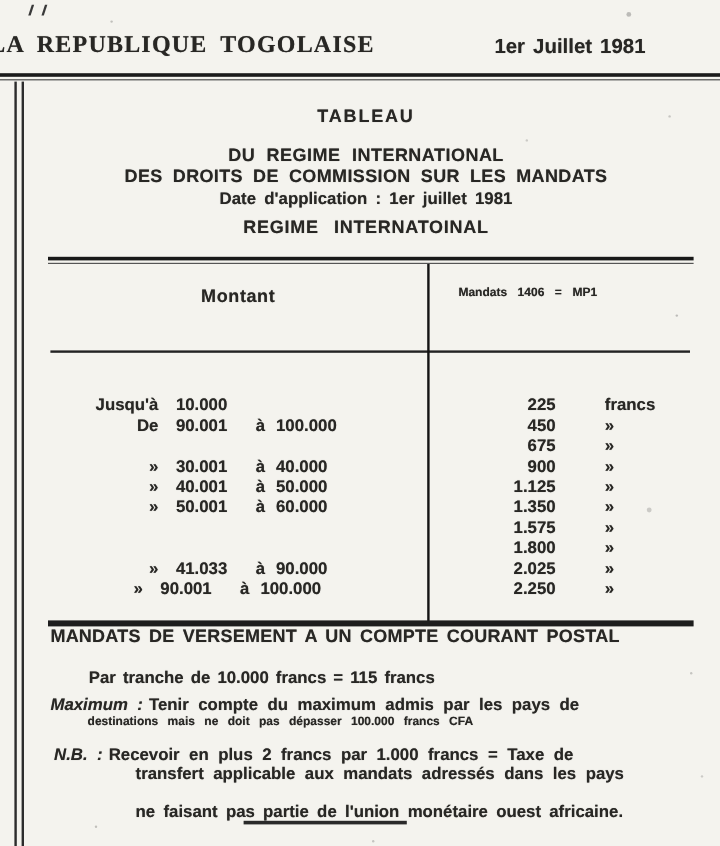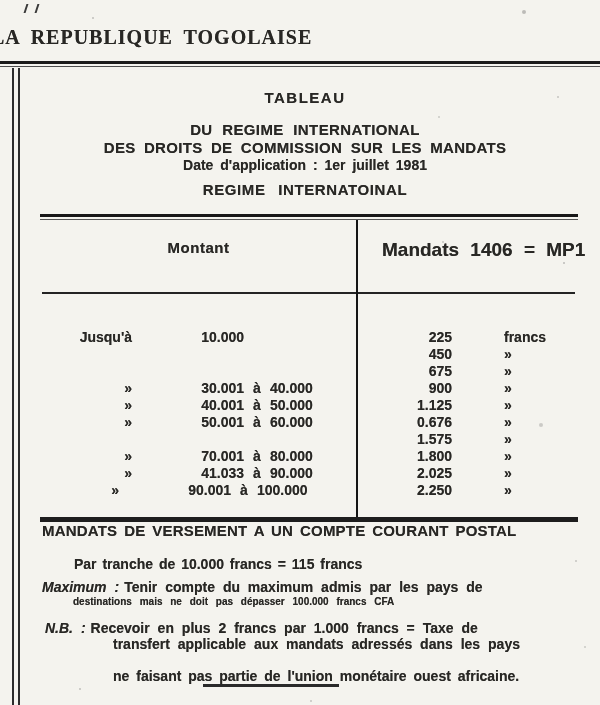--- a/index.html
+++ b/index.html
@@ -44,36 +44,36 @@
 
   
   .table-top-rule{ left:40px;top:214px;width:538px;height:2px;
     border-top:3px solid #181818;border-bottom:1px solid #555;}
   .table-header-rule{ left:42px;top:292px;width:533px;height:2px;background:#232323;}
   .table-bottom-rule{ left:40px;top:517px;width:538px;height:5px;background:#1d1d1d;}
   .column-divider{ left:356px;top:220px;width:2px;height:300px;background:#141414;}
 
   .montant-header{ left:40px;top:239px;width:317px;text-align:center;
     font-size:15px;font-weight:bold;letter-spacing:.5px;}
-  .tarif-header{ left:382px;top:239px;font-size:19px;font-weight:bold;
+  .tarif-header{ left:382px;top:239px;font-size:10px;font-weight:bold;
     word-spacing:6px;white-space:nowrap;}
 
   
   .rows{ left:40px;top:329px;width:538px;height:173px;}
   .trow{ position:relative;display:block;height:17px;line-height:17px;
     font-size:14px;font-weight:bold;white-space:nowrap;
     text-shadow:0 0 .6px rgba(20,20,20,.55);}
   .trow span{ position:static;}
   .montant{ display:inline-block;}
   .trow:last-child .montant{ margin-left:-13px;}
   .cp{ display:inline-block;width:92px;text-align:right;}
-  .cf{ display:inline-block;width:72px;text-align:right;padding-left:40px;}
+  .cf{ display:inline-block;width:72px;text-align:center;}
   .cm{ display:inline-block;width:26px;text-align:center;}
   .ct{ display:inline-block;text-align:left;}
-  .cv{ position:absolute !important;left:318px;top:0;width:94px;text-align:right;}
+  .cv{ position:absolute !important;left:318px;top:0;width:94px;text-align:right;padding-left:11px;}
   .cu{ position:absolute !important;left:464px;top:0;}
 
   
   .note{ white-space:nowrap;font-weight:bold;}
   .ccp-title{ left:42px;top:522px;font-size:15px;letter-spacing:.2px;word-spacing:2.5px;}
   .ccp-line{ left:74px;top:556px;font-size:14px;word-spacing:2px;}
   .max-1{ left:42px;top:579px;font-size:14px;word-spacing:4px;}
   .max-2{ left:73px;top:596px;font-size:10px;word-spacing:5px;}
   .nb-1{ left:45px;top:620px;font-size:14px;word-spacing:4px;}
   .nb-2{ left:113px;top:636px;font-size:14px;word-spacing:4px;}
@@ -99,20 +99,21 @@
 </style>
 </head>
 <body>
 
 <div class="page">
 
   <span class="corner-mark"></span>
   <div class="speckles"></div>
 
   <div class="masthead-title ink">LA REPUBLIQUE TOGOLAISE</div>
+  <div class="masthead-date ink">1er Juillet 1981</div>
   <div class="masthead-rule"></div>
 
   <div class="margin-line"></div>
 
   <div class="tline t2 ink">DU REGIME INTERNATIONAL</div>
   <div class="tline t1 ink">TABLEAU</div>
   <div class="tline t3 ink">DES DROITS DE COMMISSION SUR LES MANDATS</div>
   <div class="tline t4 ink">Date d'application : 1er juillet 1981</div>
   <div class="tline t5 ink">REGIME INTERNATOINAL</div>
 
@@ -121,42 +122,42 @@
   <div class="tarif-header ink">Mandats 1406 = MP1</div>
   <div class="table-header-rule"></div>
   <div class="column-divider"></div>
 
   <div class="rows">
     <div class="trow">
       <span class="montant"><span class="cp">Jusqu'à</span><span class="cf">10.000</span><span class="cm"></span><span class="ct"></span></span>
       <span class="cv">225</span><span class="cu">francs</span>
     </div>
     <div class="trow">
+      <span class="montant"><span class="cp">De</span><span class="cf">90.001</span><span class="cm">à</span><span class="ct">100.000</span></span>
       <span class="cv">450</span><span class="cu">»</span>
     </div>
     <div class="trow">
       <span class="cv">675</span><span class="cu">»</span>
     </div>
     <div class="trow">
       <span class="montant"><span class="cp">»</span><span class="cf">30.001</span><span class="cm">à</span><span class="ct">40.000</span></span>
       <span class="cv">900</span><span class="cu">»</span>
     </div>
     <div class="trow">
       <span class="montant"><span class="cp">»</span><span class="cf">40.001</span><span class="cm">à</span><span class="ct">50.000</span></span>
       <span class="cv">1.125</span><span class="cu">»</span>
     </div>
     <div class="trow">
       <span class="montant"><span class="cp">»</span><span class="cf">50.001</span><span class="cm">à</span><span class="ct">60.000</span></span>
-      <span class="cv">0.676</span><span class="cu">»</span>
+      <span class="cv">1.350</span><span class="cu">»</span>
     </div>
     <div class="trow">
       <span class="cv">1.575</span><span class="cu">»</span>
     </div>
     <div class="trow">
-      <span class="montant"><span class="cp">»</span><span class="cf">70.001</span><span class="cm">à</span><span class="ct">80.000</span></span>
       <span class="cv">1.800</span><span class="cu">»</span>
     </div>
     <div class="trow">
       <span class="montant"><span class="cp">»</span><span class="cf">41.033</span><span class="cm">à</span><span class="ct">90.000</span></span>
       <span class="cv">2.025</span><span class="cu">»</span>
     </div>
     <div class="trow">
       <span class="montant"><span class="cp">»</span><span class="cf">90.001</span><span class="cm">à</span><span class="ct">100.000</span></span>
       <span class="cv">2.250</span><span class="cu">»</span>
     </div>

